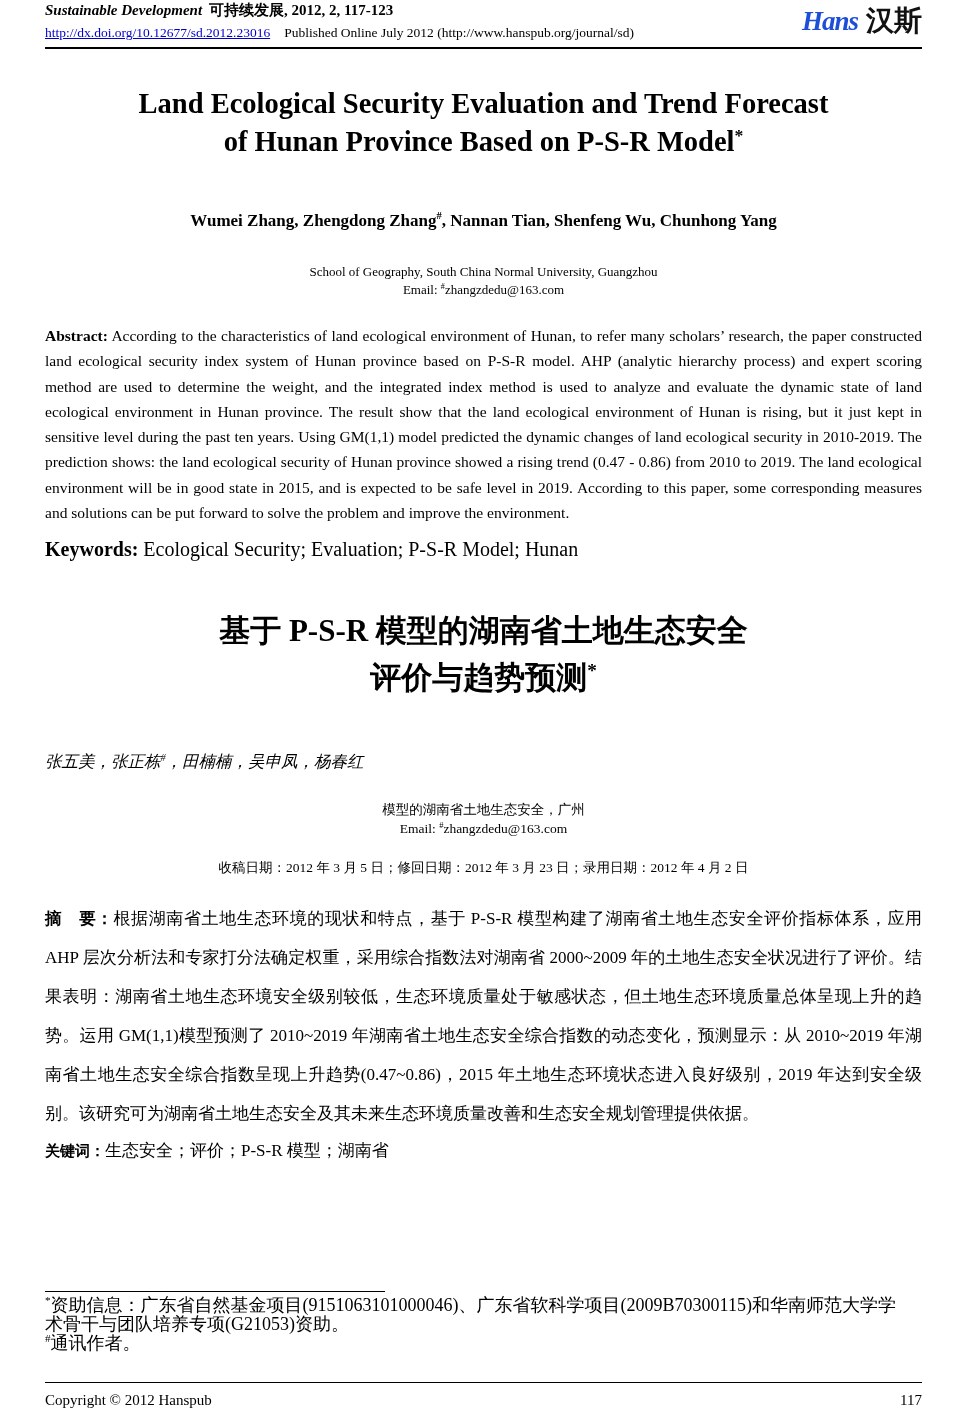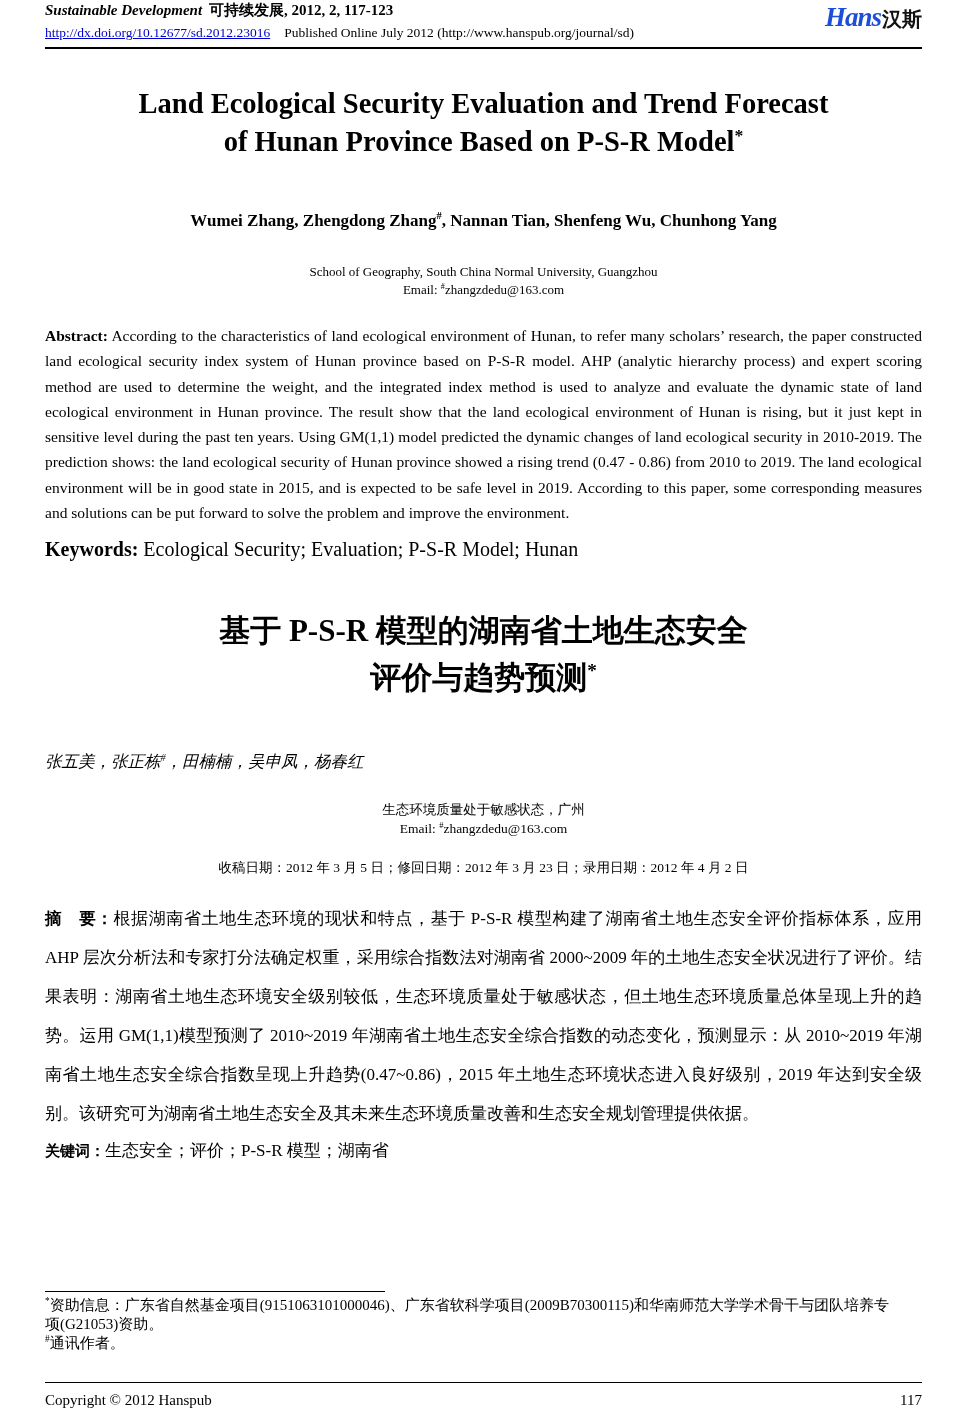--- a/index.html
+++ b/index.html
@@ -20,21 +20,21 @@
   .header { display: flex; justify-content: space-between; align-items: flex-start; }
   .journal-line { font-size: 15px; line-height: 20px; }
   .jname { font-weight: bold; font-style: italic; }
   .jcn { font-weight: bold; margin-left: 7px; }
   .jissue { font-weight: bold; }
   .doi-line { font-size: 13.5px; line-height: 19px; margin-top: 3px; }
   .doi { color: #0000cc; text-decoration: underline; }
   .pub { margin-left: 14px; color: #000; }
   .logo { white-space: nowrap; padding-top: 2px; }
   .logo-en { color: #1d4ed8; font-weight: bold; font-style: italic; font-size: 27px; letter-spacing: -1px; font-family: "Liberation Serif", serif; }
-  .logo-cn { color: #111111; font-weight: bold; font-size: 20px; margin-left: 1px; }
+  .logo-cn { color: #111111; font-weight: bold; font-size: 28px; margin-left: 8px; }
   .rule { border-top: 2px solid #000; margin-top: 5px; }
 
   
   .en-title { margin-top: 36px; text-align: center; font-size: 28.5px; line-height: 38px; font-weight: bold; }
   .en-authors { margin-top: 50px; text-align: center; font-size: 17px; font-weight: bold; }
   .en-affil { margin-top: 32px; text-align: center; font-size: 13px; line-height: 17.5px; }
   .en-email { text-align: center; font-size: 13px; line-height: 17.5px; }
   .en-received { margin-top: 23px; text-align: center; font-size: 13.5px; }
   .en-abstract { margin-top: 25px; font-size: 15.5px; line-height: 25.3px; text-align: justify; }
   .en-keywords { margin-top: 13px; font-size: 20px; }
@@ -45,21 +45,21 @@
   .cn-authors { margin-top: 50px; text-align: left; font-size: 16.5px; font-style: italic; }
   .cn-affil { margin-top: 27px; text-align: center; font-size: 13.5px; line-height: 19px; }
   .cn-email { text-align: center; font-size: 13.5px; line-height: 19px; }
   .cn-received { margin-top: 21px; text-align: center; font-size: 13.5px; }
   .cn-abstract { margin-top: 22px; font-size: 17px; line-height: 39px; text-align: justify; }
   .cn-abstract .lbl { font-family: "Liberation Sans", "DejaVu Sans", sans-serif; font-size: 16.5px; }
   .cn-keywords { margin-top: 6px; font-size: 17px; }
   .cn-keywords .lbl { font-family: Liberation Sans, sans-serif; font-size: 15px; }
 
   
-  .footnotes { position: absolute; left: 45px; right: 63px; bottom: 64px; font-size: 15px; line-height: 19px; }
+  .footnotes { position: absolute; left: 45px; right: 63px; bottom: 64px; font-size: 18px; line-height: 19px; }
   .fn-rule { width: 340px; border-top: 1.5px solid #000; margin-bottom: 4px; }
   .footer {
     position: absolute; left: 45px; right: 45px; bottom: 8px;
     border-top: 1.5px solid #000; padding-top: 9px;
     display: flex; justify-content: space-between;
     font-size: 15px;
   }
 </style>
 </head>
 <body>
@@ -107,21 +107,21 @@
 
   <h2 class="cn-title">
     <span>基于 P-S-R 模型的湖南省土地生态安全</span><br>
     <span>评价与趋势预测</span><sup>*</sup>
   </h2>
 
   <div class="cn-authors">
     <span>张五美，张正栋</span><sup>#</sup><span>，田楠楠，吴申凤，杨春红</span>
   </div>
 
-  <div class="cn-affil">生态环境质量处于敏感状态，广州</div>
+  <div class="cn-affil">模型的湖南省土地生态安全，广州</div>
   <div class="cn-email">
     <span>Email: </span><sup>#</sup><span>zhangzdedu@163.com</span>
   </div>
 
   <div class="cn-received">收稿日期：2012 年 3 月 5 日；修回日期：2012 年 3 月 23 日；录用日期：2012 年 4 月 2 日</div>
 
   <p class="cn-abstract">
     <span class="lbl">摘　要：</span><span>根据湖南省土地生态环境的现状和特点，基于 P-S-R 模型构建了湖南省土地生态安全评价指标体系，应用 AHP 层次分析法和专家打分法确定权重，采用综合指数法对湖南省 2000~2009 年的土地生态安全状况进行了评价。结果表明：湖南省土地生态环境安全级别较低，生态环境质量处于敏感状态，但土地生态环境质量总体呈现上升的趋势。运用 GM(1,1)模型预测了 2010~2019 年湖南省土地生态安全综合指数的动态变化，预测显示：从 2010~2019 年湖南省土地生态安全综合指数呈现上升趋势(0.47~0.86)，2015 年土地生态环境状态进入良好级别，2019 年达到安全级别。该研究可为湖南省土地生态安全及其未来生态环境质量改善和生态安全规划管理提供依据。</span>
   </p>
 

